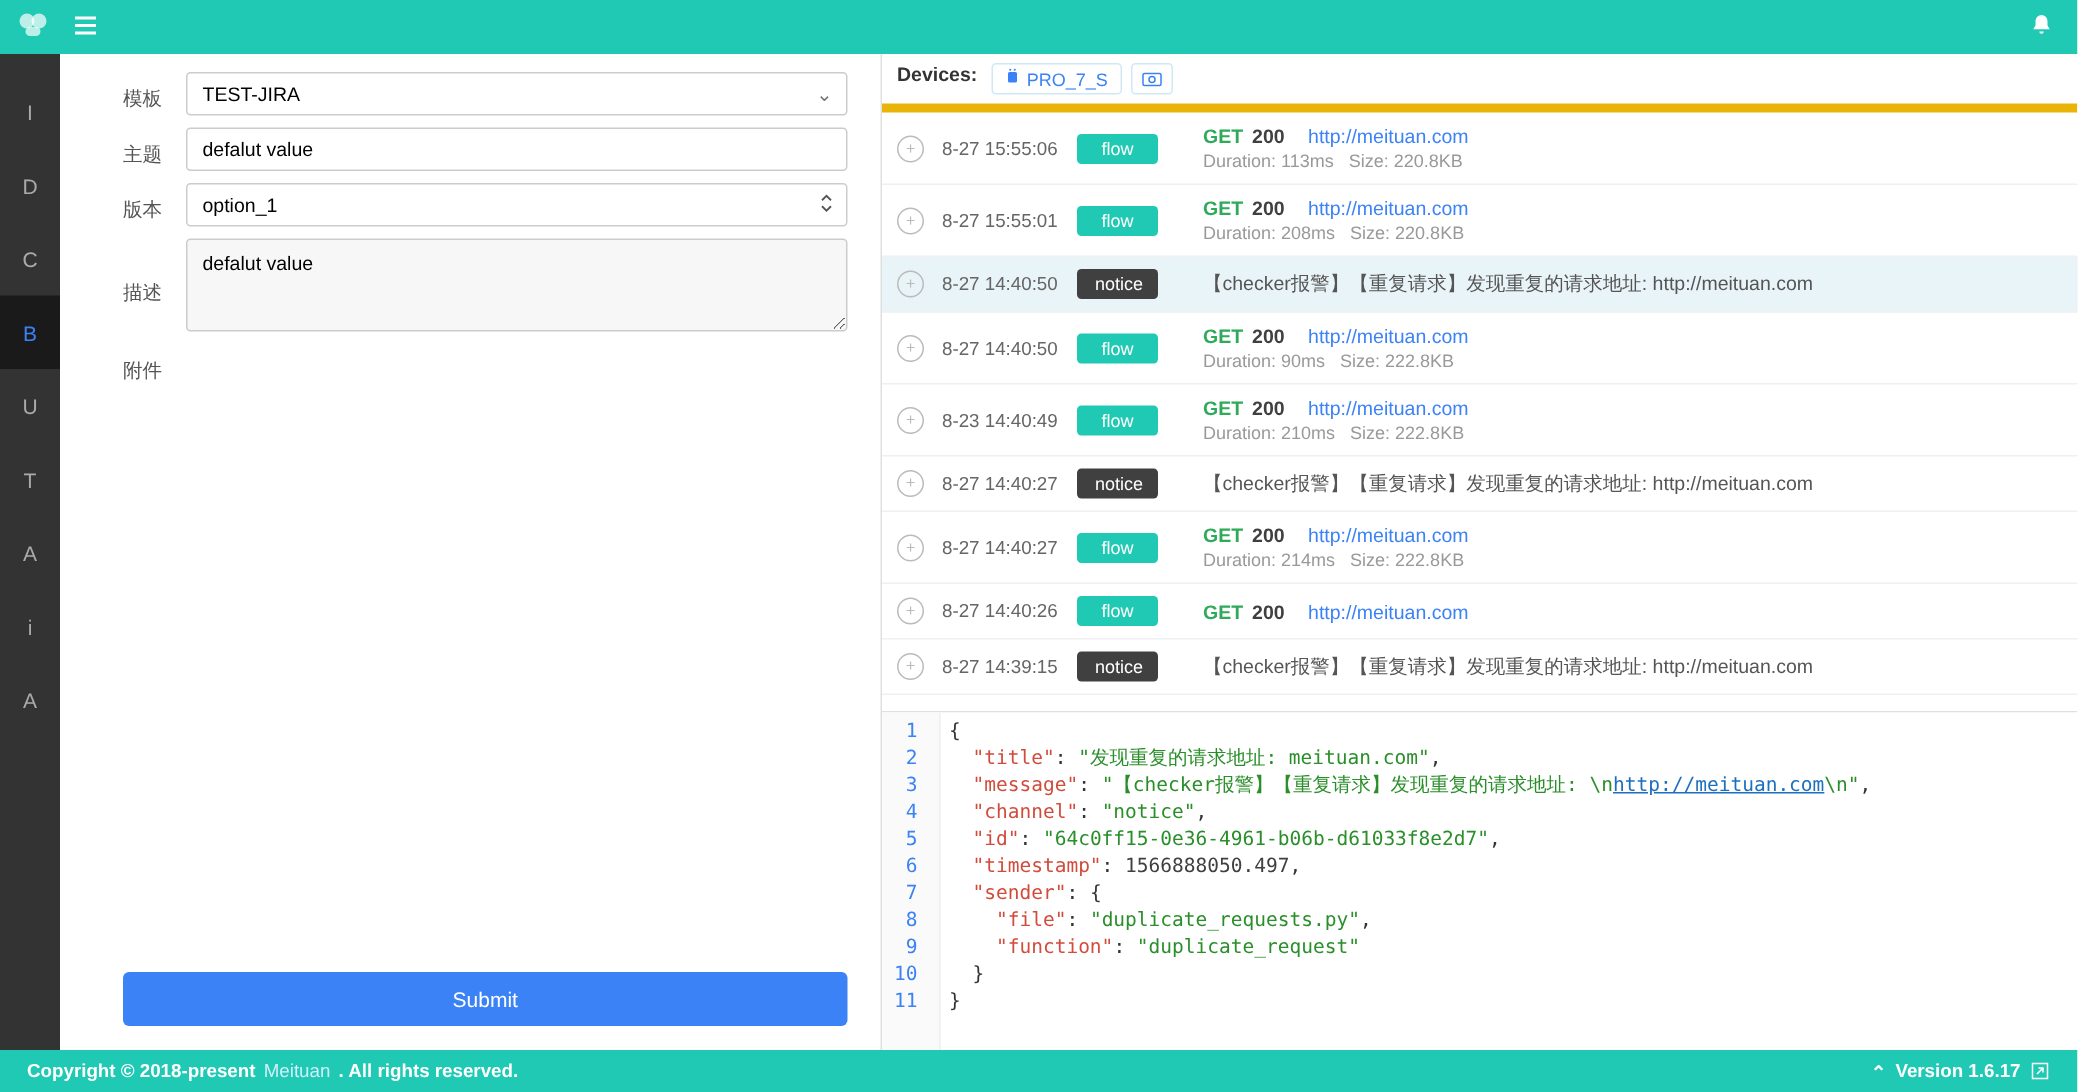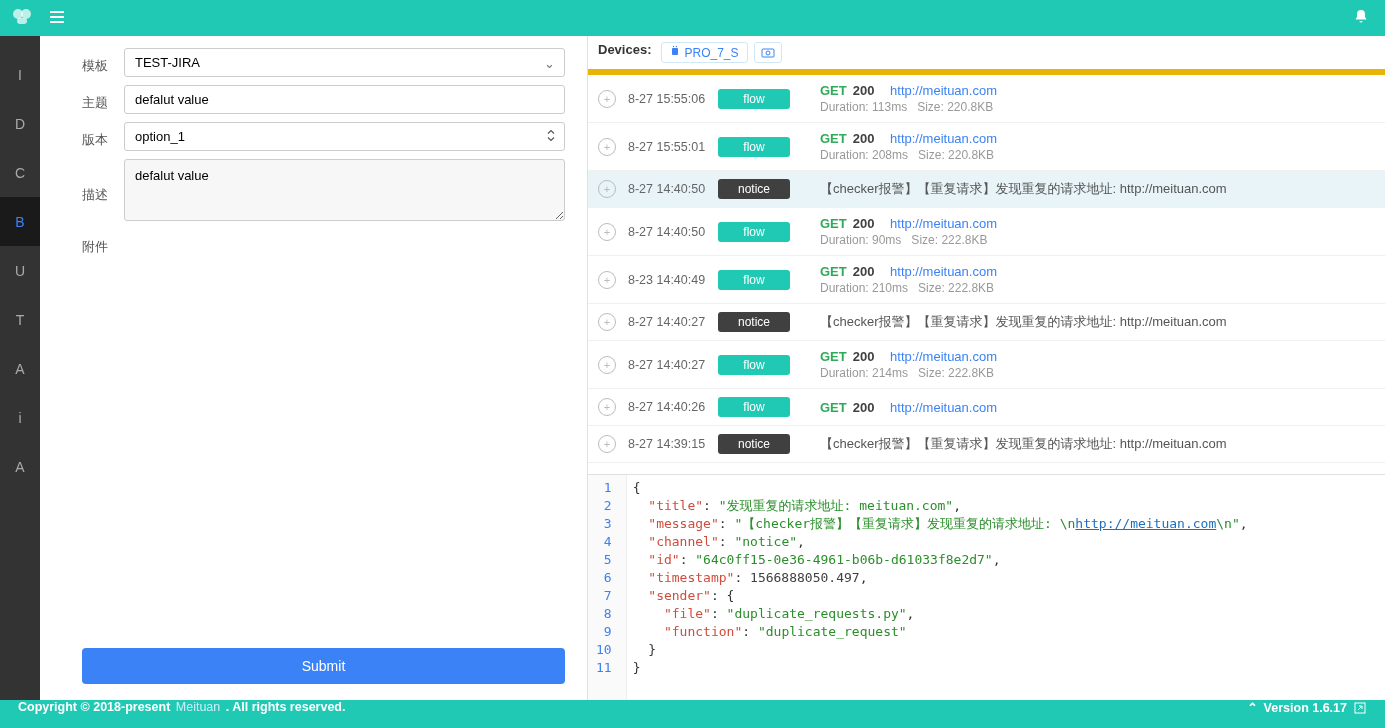--- a/index.html
+++ b/index.html
@@ -31,40 +31,40 @@
 .devices-bar { display: flex; padding: 6px 10px; border-bottom: 6px solid #eab308; }
 .devices-bar .lbl { font-weight: 600; margin-right: 10px; font-size: 13px; }
 .device-chip { display: inline-flex; align-items: center; border: 1px solid #d0e8f6; border-radius: 3px; padding: 2px 8px; color: #3b82f6; font-size: 12px; margin-right: 6px; cursor: pointer; background: #fff; }
 .device-chip .android { margin-right: 4px; color: #3b82f6; }
 .camera-chip { display: inline-flex; align-items: center; border: 1px solid #d0e8f6; border-radius: 3px; padding: 3px 6px; color: #3b82f6; cursor: pointer; }
 .event-list { flex: 0 0 400px; overflow-y: auto; border-bottom: 1px solid #e0e0e0; }
 .event-row { display: flex; align-items: center; padding: 8px 10px; border-bottom: 1px solid #f0f0f0; }
 .event-row.selected { background: #e8f4f8; }
 .expand { width: 18px; height: 18px; border: 1px solid #bbb; border-radius: 50%; display: inline-flex; align-items: center; justify-content: center; color: #bbb; font-size: 11px; margin-right: 12px; cursor: pointer; flex-shrink: 0; }
 .ts { color: #666; font-size: 12.5px; width: 90px; flex-shrink: 0; }
-.badge { border-radius: 3px; padding: 3px 12px; color: #fff; font-size: 12px; margin-right: 30px; width: 72px; text-align: center; flex-shrink: 0; }
+.badge { border-radius: 3px; padding: 3px 12px; color: #fff; font-size: 12px; margin-right: 30px; width: 54px; text-align: center; flex-shrink: 0; }
 .badge.flow { background: #20c9b3; }
 .badge.notice { background: #404040; }
 .event-body { flex: 1; }
 .event-body .line1 { display: flex; gap: 6px; font-size: 13px; }
 .method { color: #2faa5a; font-weight: 700; }
 .status { color: #404040; font-weight: 700; }
 .url { color: #3b82f6; }
 .event-body .line2 { color: #999; font-size: 12px; margin-top: 2px; }
 .notice-msg { color: #555; font-size: 13px; }
 .code-pane { flex: 1; display: flex; overflow: auto; font-family: 'Menlo', 'Consolas', monospace; font-size: 13px; background: #fff; }
 .gutter { background: #fafafa; border-right: 1px solid #eee; color: #3b82f6; text-align: right; padding: 4px 14px 4px 8px; user-select: none; }
 .gutter div { line-height: 18px; }
 .code { padding: 4px 0 4px 6px; white-space: pre; }
 .code div { line-height: 18px; }
 .tok-key { color: #d14c3c; }
 .tok-str { color: #2a8f2a; }
 .tok-num { color: #404040; }
 .tok-lnk { color: #1c6fbf; text-decoration: underline; }
-.footer { background: #20c9b3; color: #fff; height: 28px; display: flex; align-items: flex-start; padding: 0 18px; font-size: 12.5px; }
+.footer { background: #20c9b3; color: #fff; height: 28px; display: flex; align-items: center; padding: 0 18px; font-size: 12.5px; }
 .footer .link { color: #cfeffb; margin: 0 2px; }
 .footer .spacer { flex: 1; }
 .footer .version { display: flex; align-items: center; gap: 6px; font-weight: 600; }
 .chev { display:inline-block; }
 </style>
 </head>
 <body>
 
 <div class="app">
   <div class="topbar">

